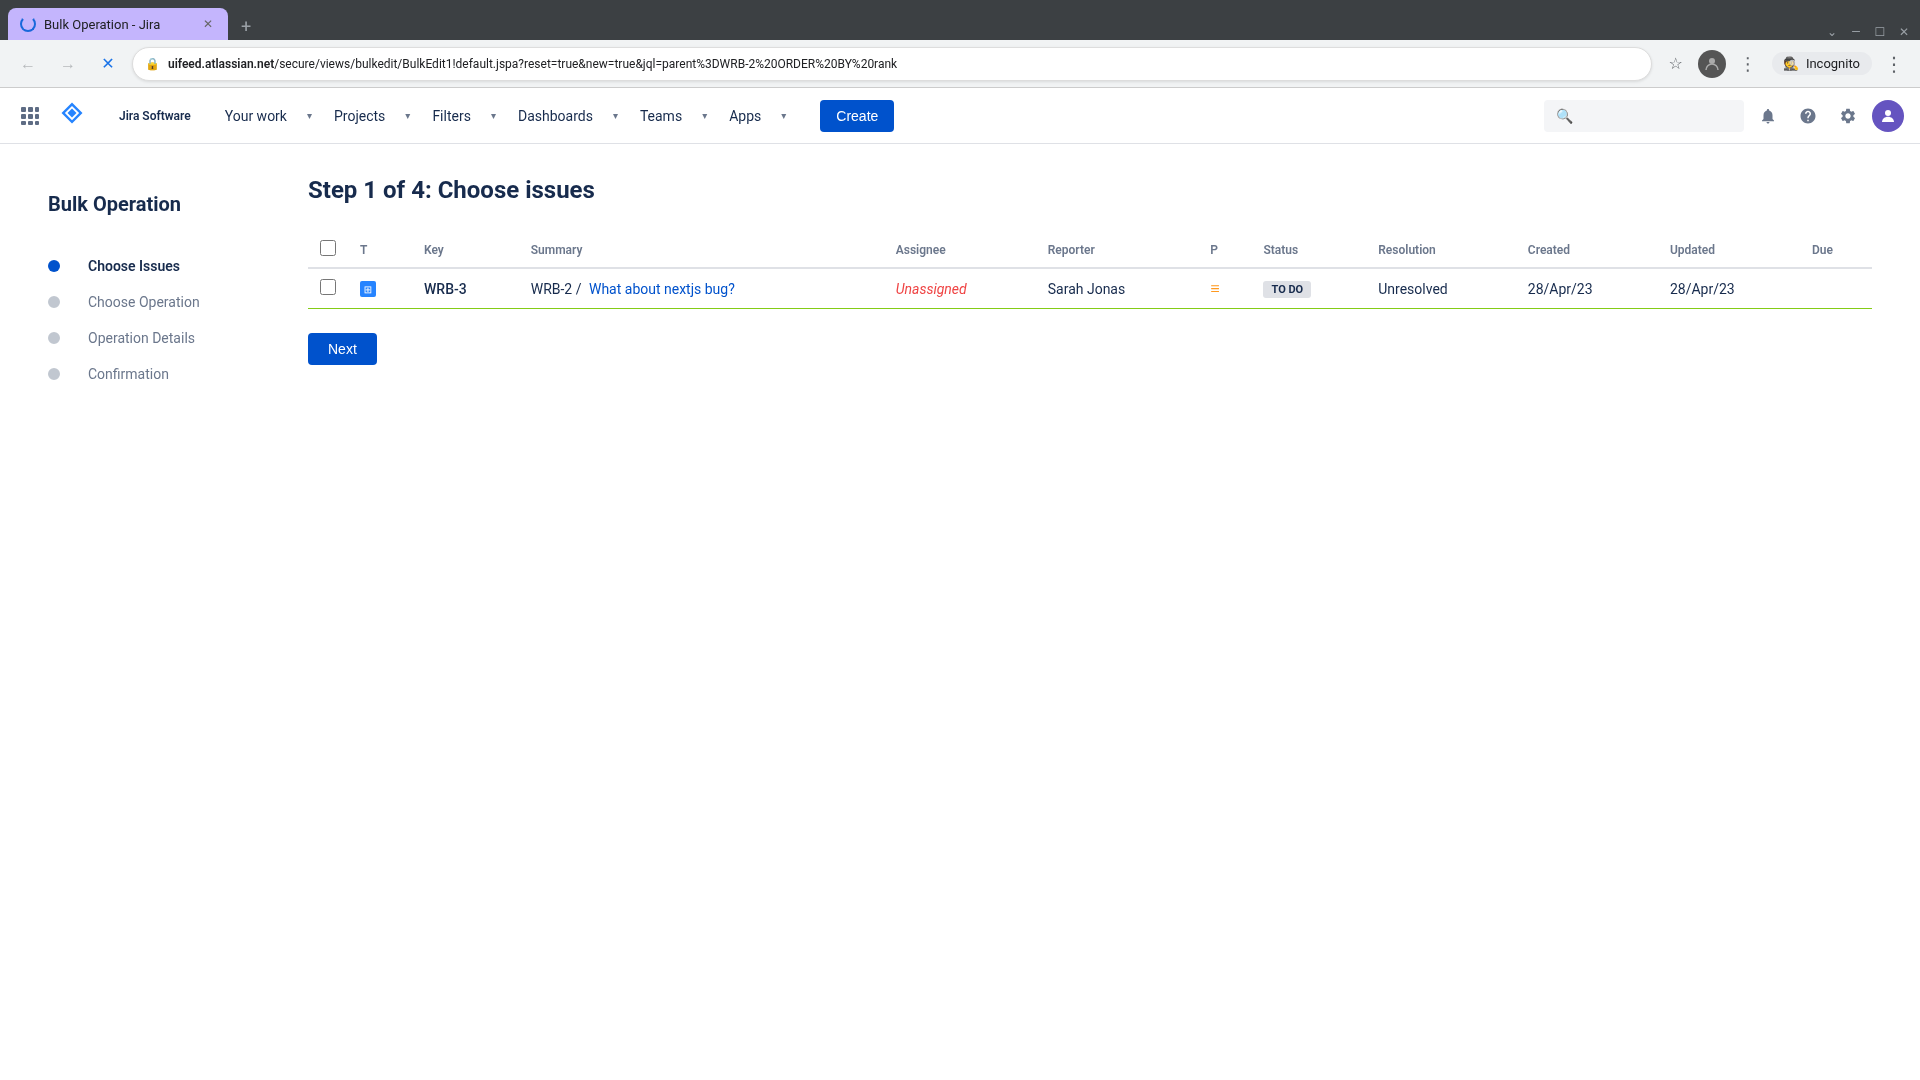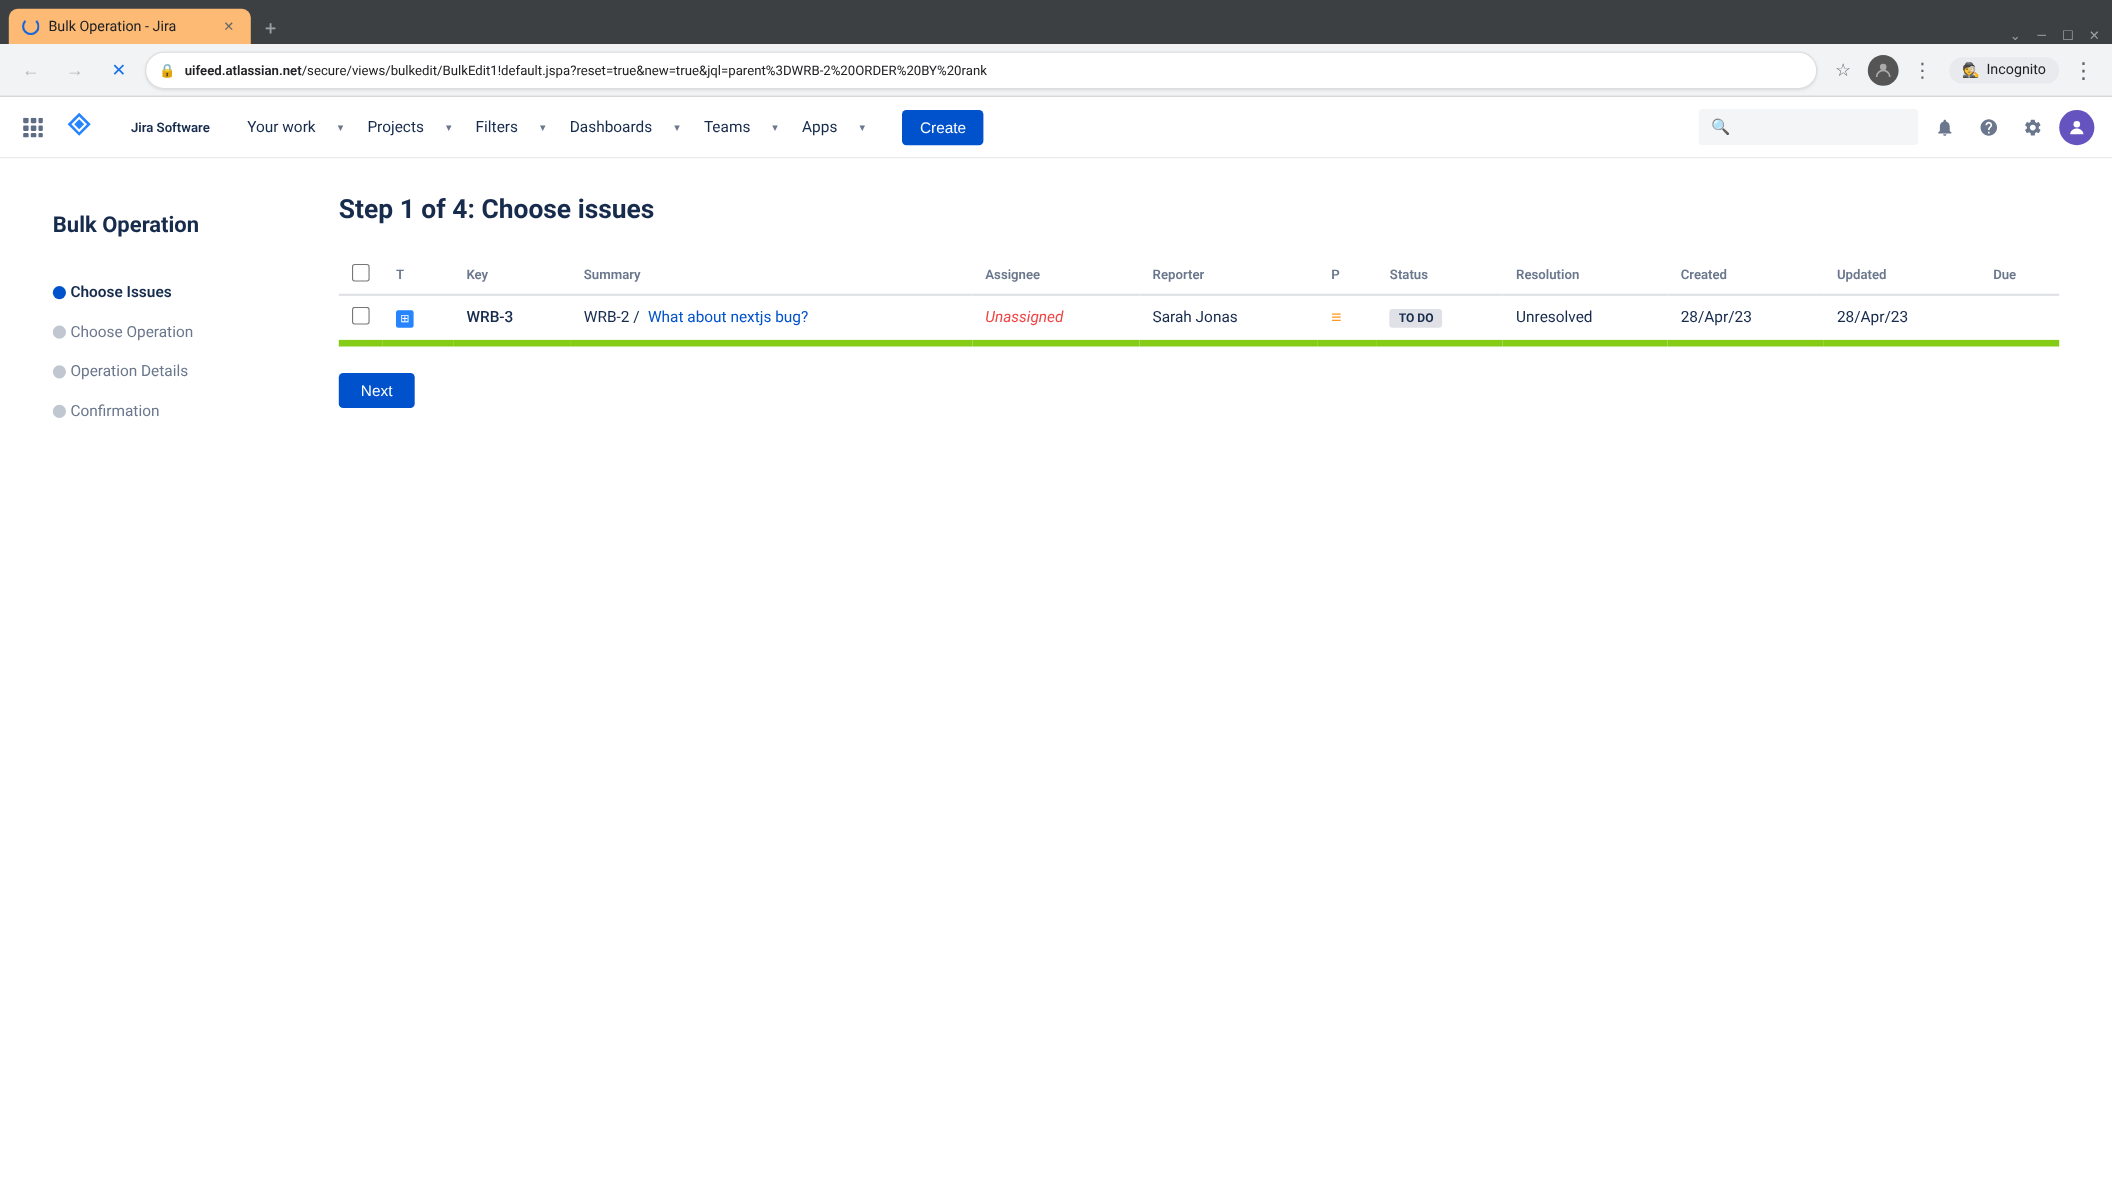--- a/index.html
+++ b/index.html
@@ -1,21 +1,21 @@
 <!DOCTYPE html>
 <html><head>
   <meta charset="utf-8">
   <style>
     * { box-sizing: border-box; margin: 0; padding: 0; }
     body { font-family: -apple-system, BlinkMacSystemFont, 'Segoe UI', Roboto, sans-serif; background: #fff; font-size: 14px; color: #172b4d; }
 
     
     .browser-chrome { background: #3c4043; width: 1920px; }
     .browser-tab-bar { display: flex; align-items: flex-end; padding: 8px 0 0 8px; background: #3c4043; height: 40px; }
-    .browser-tab { display: flex; align-items: center; background: #fdba74; border-radius: 8px 8px 0 0; padding: 0 12px; height: 32px; min-width: 220px; gap: 8px; font-size: 13px; color: #202124; }
+    .browser-tab { display: flex; align-items: center; background: #c4b5fd; border-radius: 8px 8px 0 0; padding: 0 12px; height: 32px; min-width: 220px; gap: 8px; font-size: 13px; color: #202124; }
     .browser-tab .tab-favicon { width: 16px; height: 16px; border-radius: 50%; border: 2px solid #1868db; border-top-color: transparent; animation: spin 1s linear infinite; }
     @keyframes spin { to { transform: rotate(360deg); } }
     .browser-tab .tab-title { flex: 1; white-space: nowrap; overflow: hidden; text-overflow: ellipsis; }
     .browser-tab .tab-close { width: 16px; height: 16px; display: flex; align-items: center; justify-content: center; border-radius: 50%; cursor: pointer; color: #666; font-size: 12px; }
     .new-tab-btn { width: 28px; height: 28px; display: flex; align-items: center; justify-content: center; color: #9aa0a6; font-size: 18px; cursor: pointer; margin-left: 4px; }
     .browser-toolbar { display: flex; align-items: center; background: #f1f3f4; height: 48px; padding: 0 12px; gap: 8px; border-bottom: 1px solid #ccc; }
     .nav-btn { width: 32px; height: 32px; display: flex; align-items: center; justify-content: center; border-radius: 50%; cursor: pointer; color: #5f6368; font-size: 16px; }
     .nav-btn.disabled { opacity: 0.4; cursor: default; }
     .nav-btn.loading { color: #1a73e8; }
     .address-bar-container { flex: 1; display: flex; align-items: center; background: #fff; border-radius: 20px; height: 34px; padding: 0 12px; gap: 8px; border: 1px solid #ddd; box-shadow: 0 1px 3px rgba(0,0,0,0.1); }
@@ -41,36 +41,36 @@
     .header-action-btn { width: 32px; height: 32px; display: flex; align-items: center; justify-content: center; border-radius: 50%; cursor: pointer; color: #6b778c; font-size: 16px; }
     .avatar { width: 32px; height: 32px; border-radius: 50%; background: #6554c0; display: flex; align-items: center; justify-content: center; color: #fff; font-size: 13px; font-weight: 600; cursor: pointer; }
 
     
     .main-content { display: flex; padding: 32px 48px; gap: 60px; background: #fff; min-height: calc(1080px - 40px - 48px - 56px); }
 
     
     .sidebar { width: 200px; flex-shrink: 0; padding-top: 16px; }
     .sidebar-title { font-size: 20px; font-weight: 700; color: #172b4d; margin-bottom: 32px; }
     .sidebar-steps { display: flex; flex-direction: column; gap: 0; }
-    .step-item { display: flex; align-items: center; gap: 4px; padding: 10px 0; }
+    .step-item { display: flex; align-items: center; gap: 28px; padding: 10px 0; }
     .step-dot { width: 12px; height: 12px; border-radius: 50%; flex-shrink: 0; }
     .step-dot.active { background: #0052cc; }
     .step-dot.inactive { background: #c1c7d0; border: 2px solid #c1c7d0; }
     .step-label { font-size: 14px; color: #172b4d; }
     .step-label.active { font-weight: 600; color: #172b4d; }
     .step-label.inactive { color: #6b778c; }
 
     
     .content-area { flex: 1; }
     .step-header { font-size: 24px; font-weight: 700; color: #172b4d; margin-bottom: 28px; }
 
     
     .issues-table { width: 100%; border-collapse: collapse; }
     .issues-table th { text-align: left; padding: 8px 12px; color: #6b778c; font-size: 12px; font-weight: 600; border-bottom: 2px solid #dfe1e6; white-space: nowrap; }
-    .issues-table td { padding: 10px 12px; border-bottom: 6px solid #84cc16; vertical-align: middle; font-size: 14px; }
+    .issues-table td { padding: 10px 12px; border-bottom: 1px solid #84cc16; vertical-align: middle; font-size: 14px; }
     .checkbox-cell { width: 32px; }
     .issue-checkbox { width: 16px; height: 16px; cursor: pointer; }
     .header-checkbox { width: 16px; height: 16px; cursor: pointer; }
     .issue-type-icon { width: 16px; height: 16px; background: #2684ff; border-radius: 2px; display: inline-flex; align-items: center; justify-content: center; }
     .issue-type-icon::after { content: '⊞'; color: white; font-size: 10px; }
     .issue-key { color: #172b4d; font-weight: 500; }
     .issue-summary-link { color: #0052cc; cursor: pointer; }
     .assignee-cell { font-style: italic; color: #ef4444; }
     .priority-icon { display: inline-flex; align-items: center; justify-content: center; }
     .priority-medium { color: #ff991f; font-size: 16px; }

